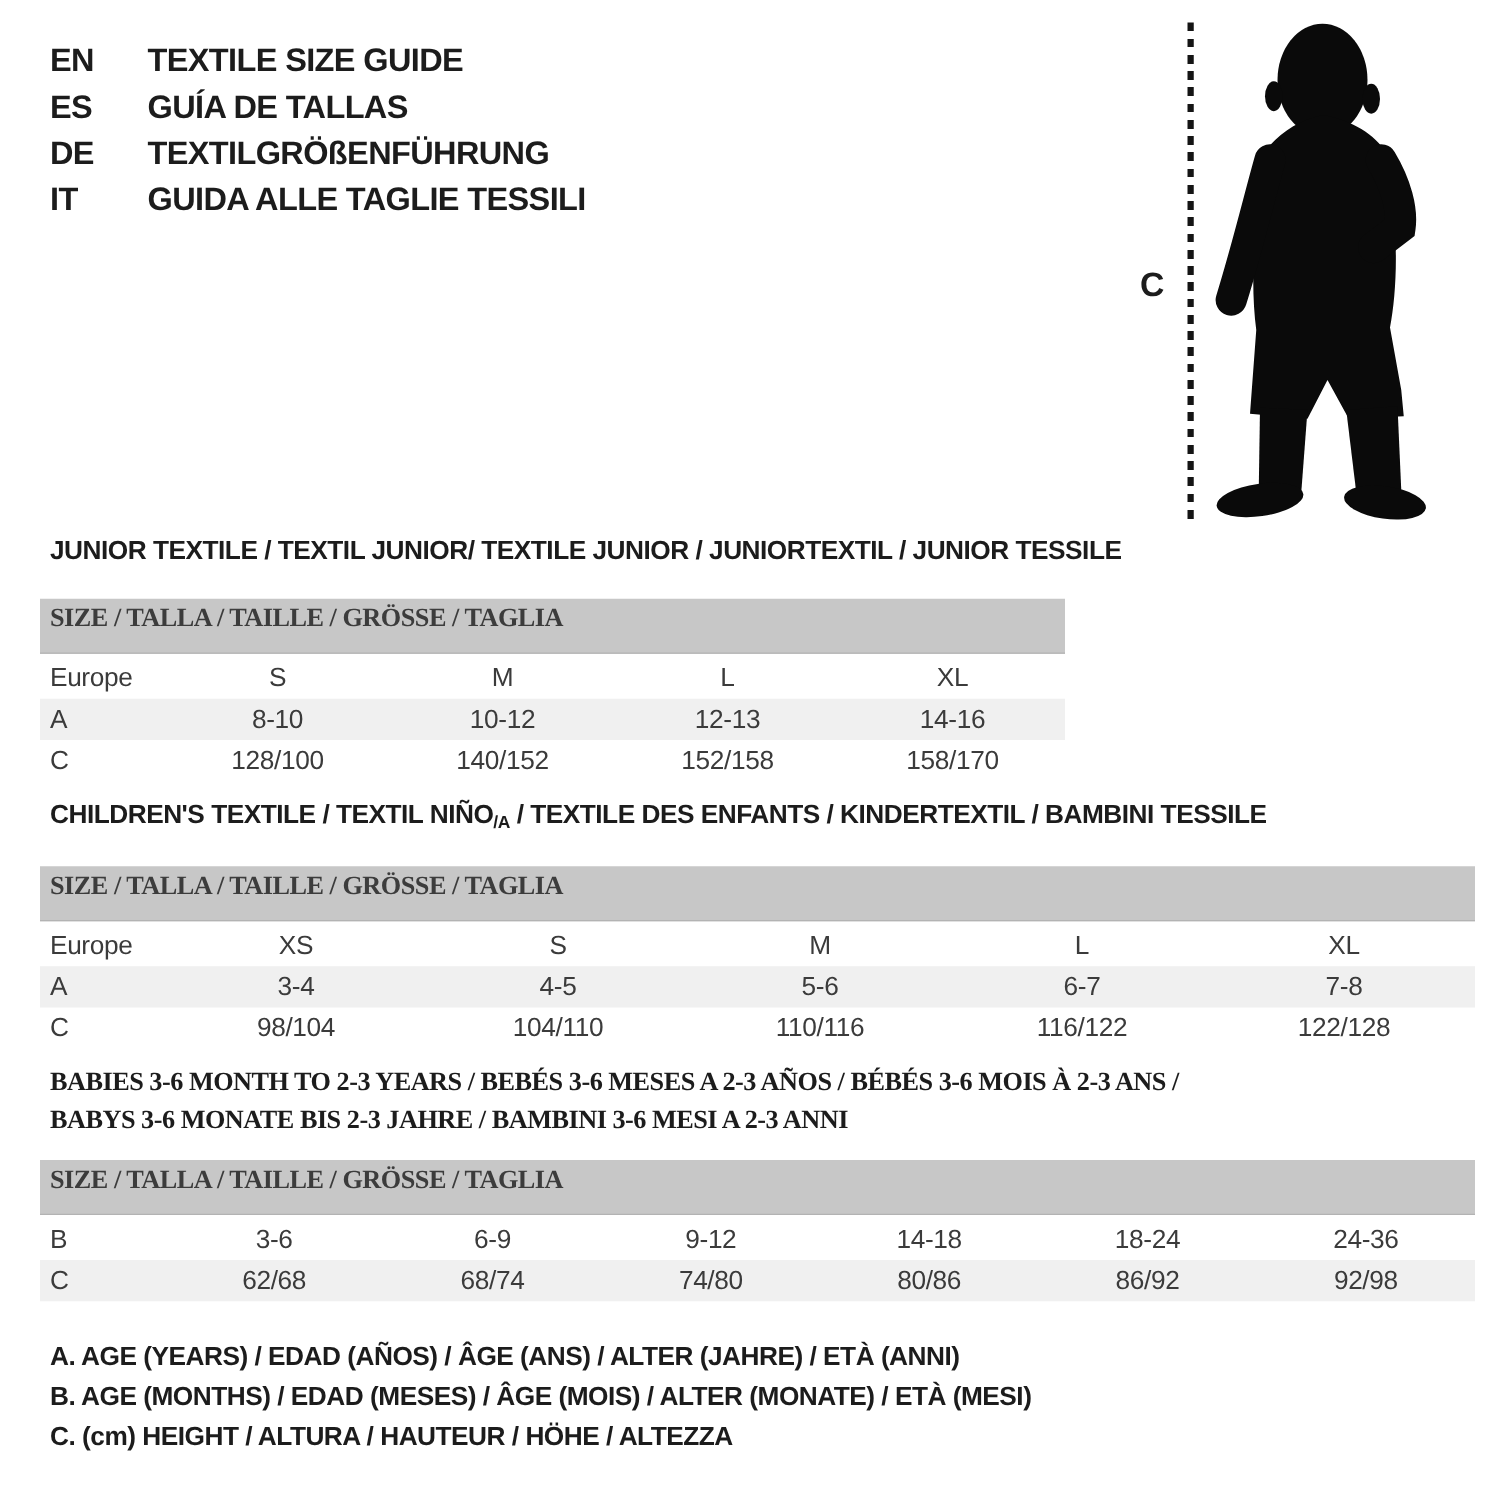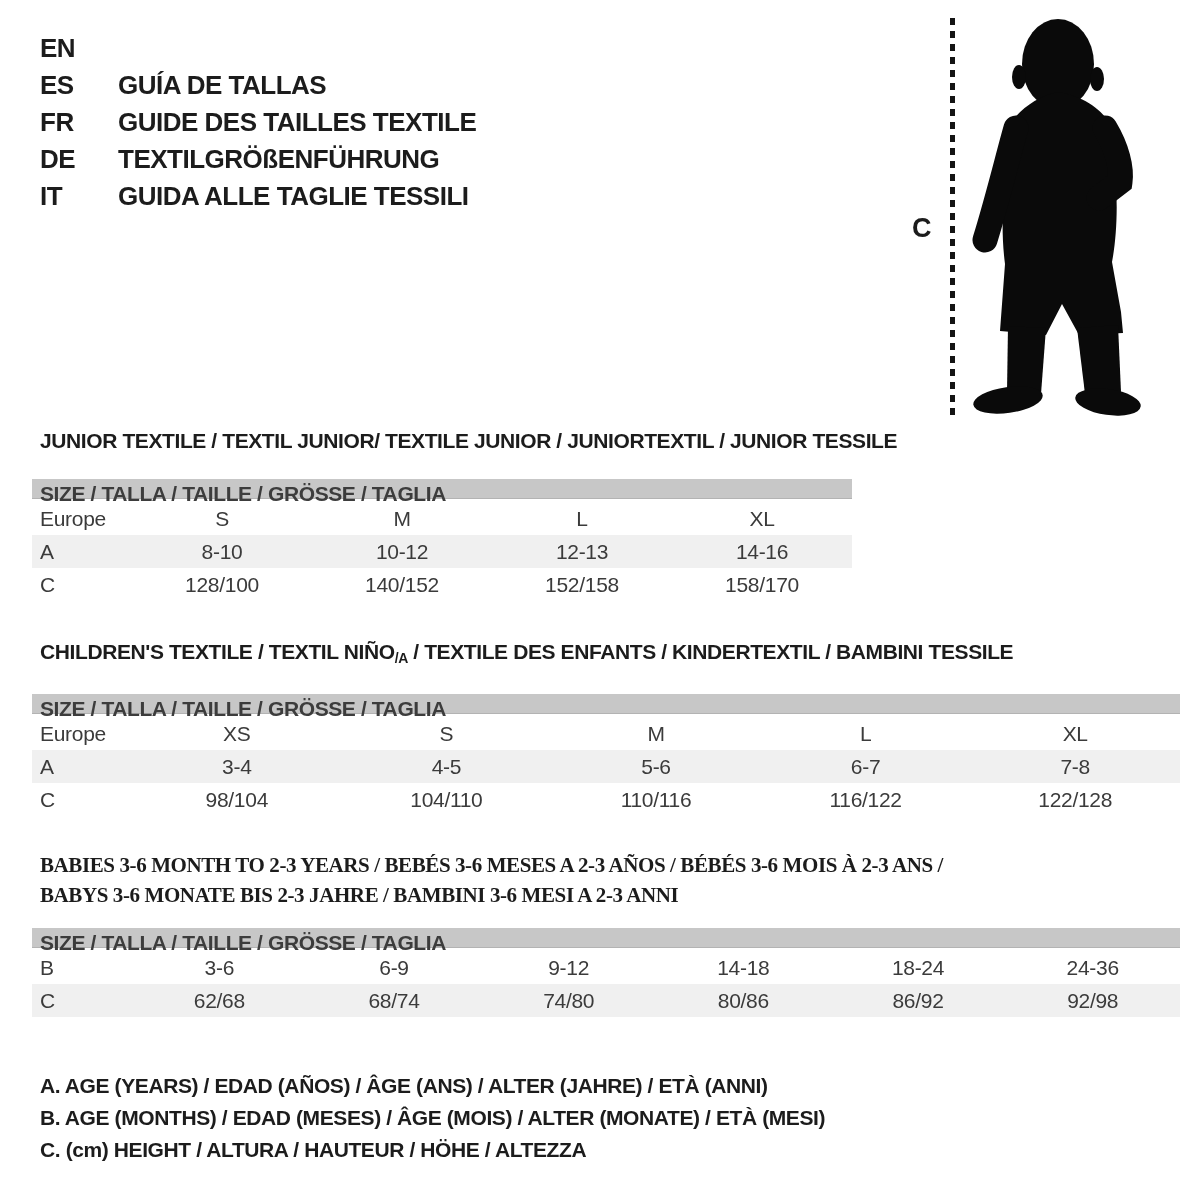--- a/index.html
+++ b/index.html
@@ -38,24 +38,24 @@
   .silhouette { position:absolute; left:962px; top:14px; width:200px; height:405px; }
 
   
   .section { position:absolute; left:32px; }
   .section-title {
     font-size:21px; font-weight:700; color:#1c1c1c;
     letter-spacing:-0.4px; line-height:22px; padding-left:8px; white-space:nowrap;
   }
   .section-title .subscript { font-size:14px; vertical-align:-4px; }
   .size-bar {
-    height:20px; line-height:30px; background:#c7c7c7;
+    height:44px; line-height:30px; background:#c7c7c7;
     border-bottom:1px solid #b3b3b3;
     font-size:21px; font-weight:700; color:#3c3c3c;
-    padding-left:8px; letter-spacing:-0.4px; margin-bottom:3px;
+    padding-left:8px; letter-spacing:-0.4px; margin-bottom:3px;font-family:Liberation Serif, serif;
   }
   .trow {
     display:grid; height:33px; align-items:center;
     font-size:21px; color:#3b3b3b; letter-spacing:-0.3px;
   }
   .cols4 { grid-template-columns:100px repeat(4,1fr); }
   .cols5 { grid-template-columns:100px repeat(5,1fr); }
   .cols6 { grid-template-columns:100px repeat(6,1fr); }
   .trow .cell { text-align:center; }
   .trow .label { text-align:left; padding-left:8px; }
@@ -77,28 +77,25 @@
   }
 </style>
 </head>
 <body>
 
 <div class="page">
 
   <div class="lang-header">
     <div class="lang-row">
       <span class="lang-code">EN</span>
+      <span class="lang-title">TEXTILE SIZE GUIDE</span>
     </div>
     <div class="lang-row">
       <span class="lang-code">ES</span>
       <span class="lang-title">GUÍA DE TALLAS</span>
-    </div>
-    <div class="lang-row">
-      <span class="lang-code">FR</span>
-      <span class="lang-title">GUIDE DES TAILLES TEXTILE</span>
     </div>
     <div class="lang-row">
       <span class="lang-code">DE</span>
       <span class="lang-title">TEXTILGRÖßENFÜHRUNG</span>
     </div>
     <div class="lang-row">
       <span class="lang-code">IT</span>
       <span class="lang-title">GUIDA ALLE TAGLIE TESSILI</span>
     </div>
   </div>

